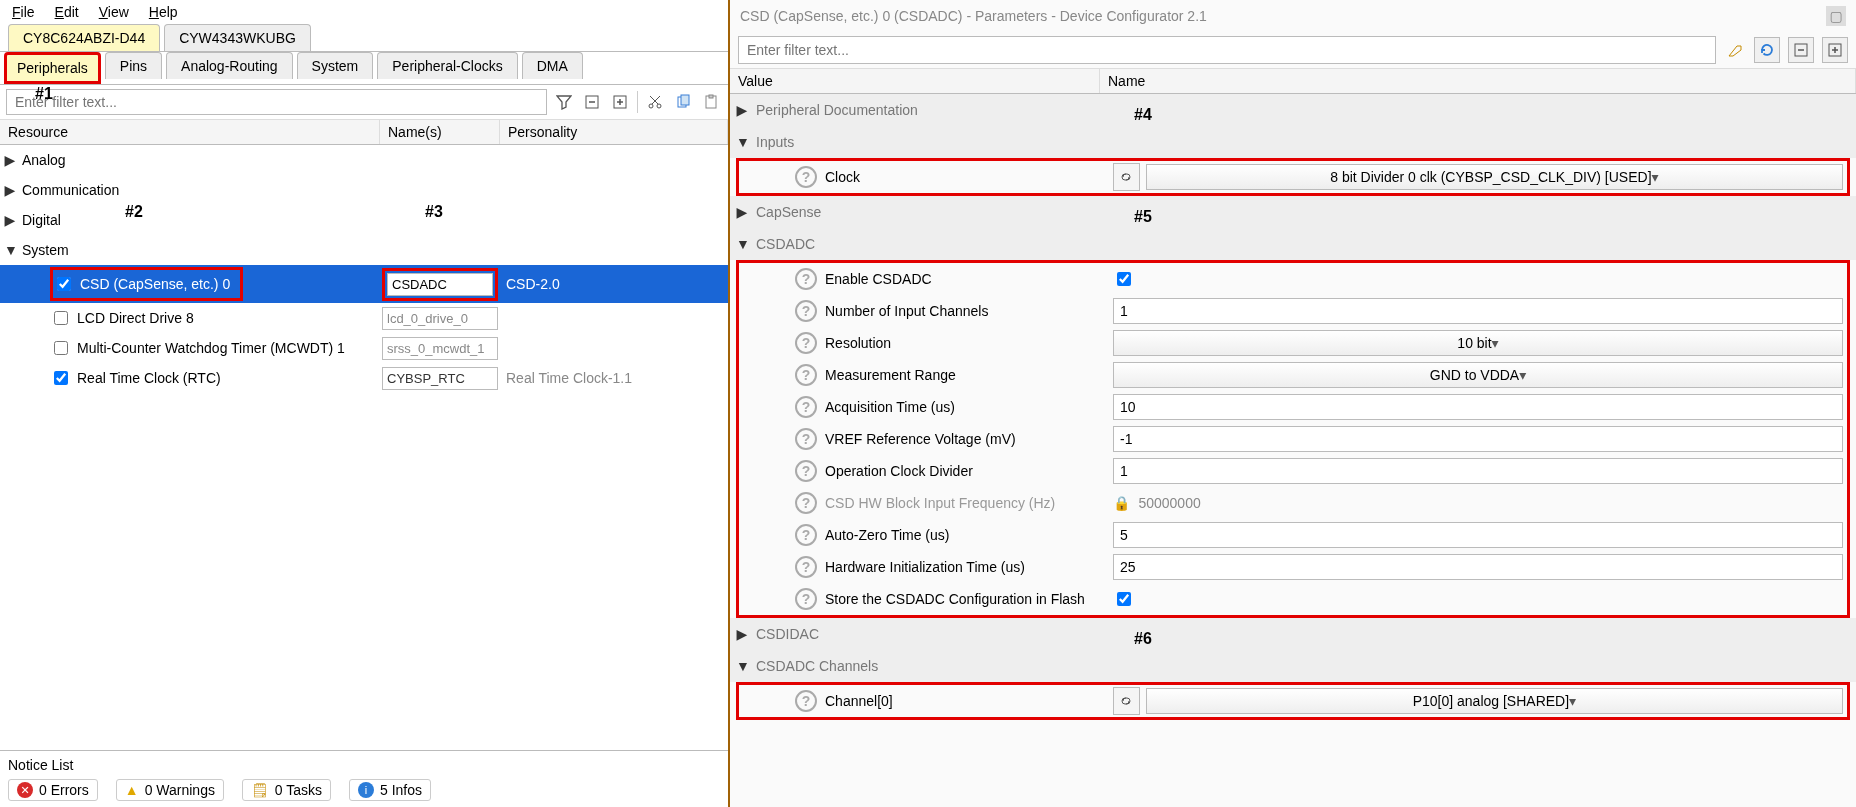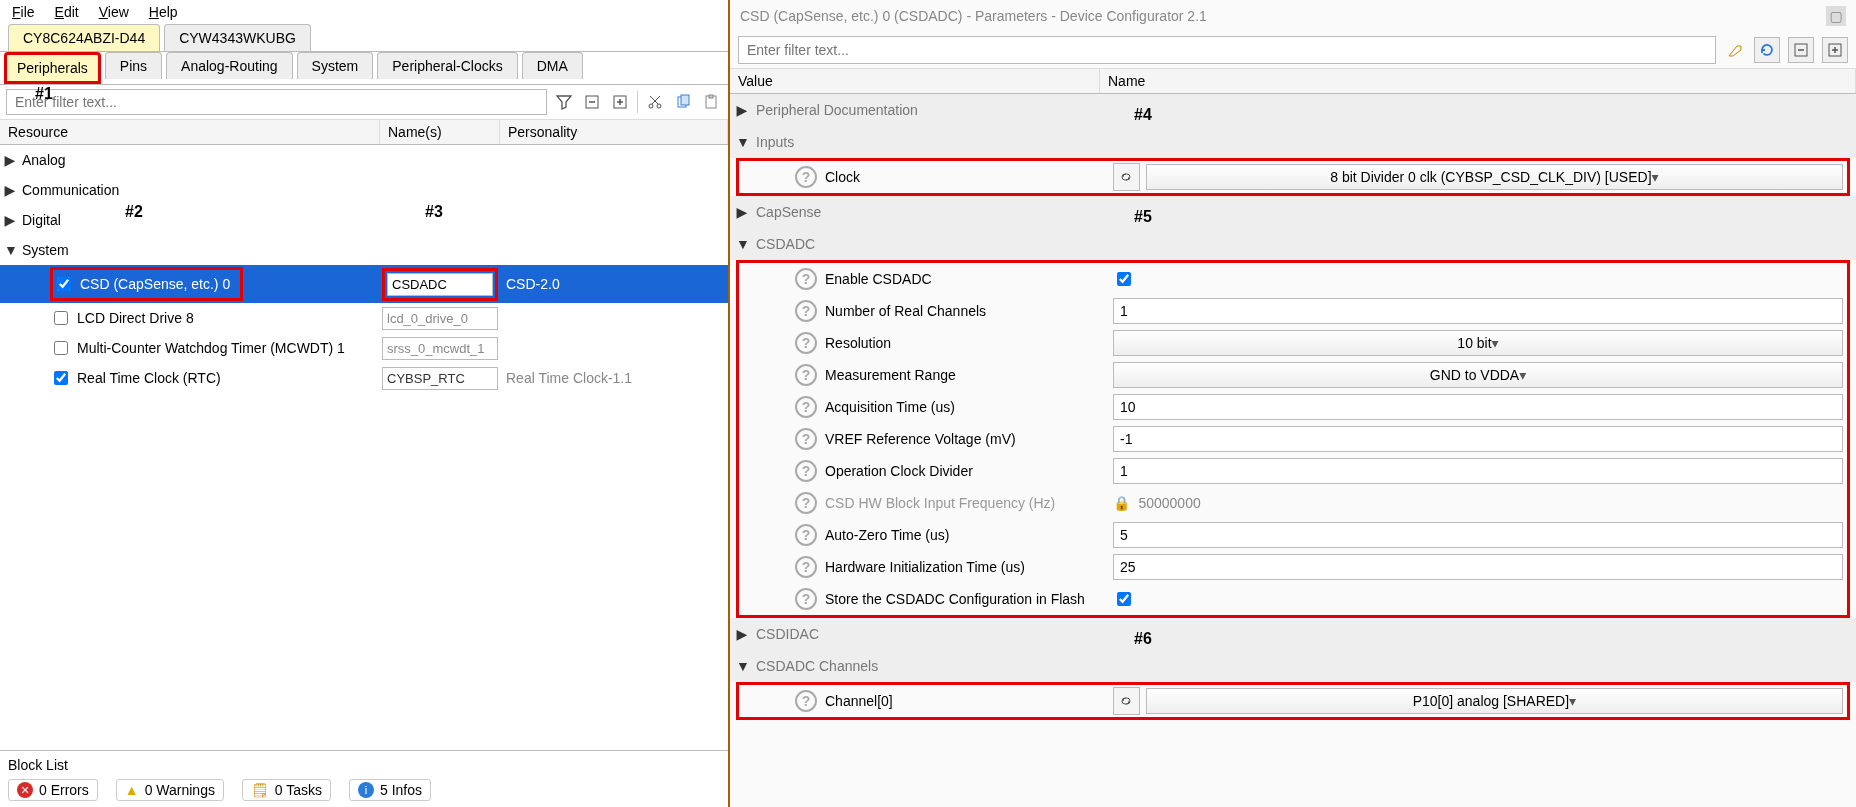--- a/index.html
+++ b/index.html
@@ -210,21 +210,21 @@
         <div class="name-cell">
             <input type="checkbox" checked="" style="">
             <span>Real Time Clock (RTC)</span>
           </div>
         <div class="names-cell"><input class="name-input" value="CYBSP_RTC" style=""></div>
         <div class="pers-cell">Real Time Clock-1.1</div>
       </div>
     </div>
 
     <div class="notice">
-      <div>Block List</div>
+      <div>Notice List</div>
       <div class="notice-items">
         <div class="notice-item">
             <span style="width:16px;height:16px;background:#d82b2b;border-radius:50%;color:#fff;display:inline-flex;align-items:center;justify-content:center;font-size:11px;">✕</span>
             <span>0 Errors</span>
           </div>
         <div class="notice-item">
             <span style="color:#e0a800;">▲</span>
             <span>0 Warnings</span>
           </div>
         <div class="notice-item">
@@ -338,21 +338,21 @@
         <div class="param-row">
           <div class="p-name">
               <span class="help-icon">?</span>
               <span>Enable CSDADC</span>
             </div>
           <div class="p-value"><input type="checkbox" checked="" style=""></div>
         </div>
         <div class="param-row">
           <div class="p-name">
               <span class="help-icon">?</span>
-              <span>Number of Real Channels</span>
+              <span>Number of Input Channels</span>
             </div>
           <div class="p-value"><input class="val-text" value="1" style=""></div>
         </div>
         <div class="param-row">
           <div class="p-name">
               <span class="help-icon">?</span>
               <span>Resolution</span>
             </div>
           <div class="p-value">
               <div class="val-select">

